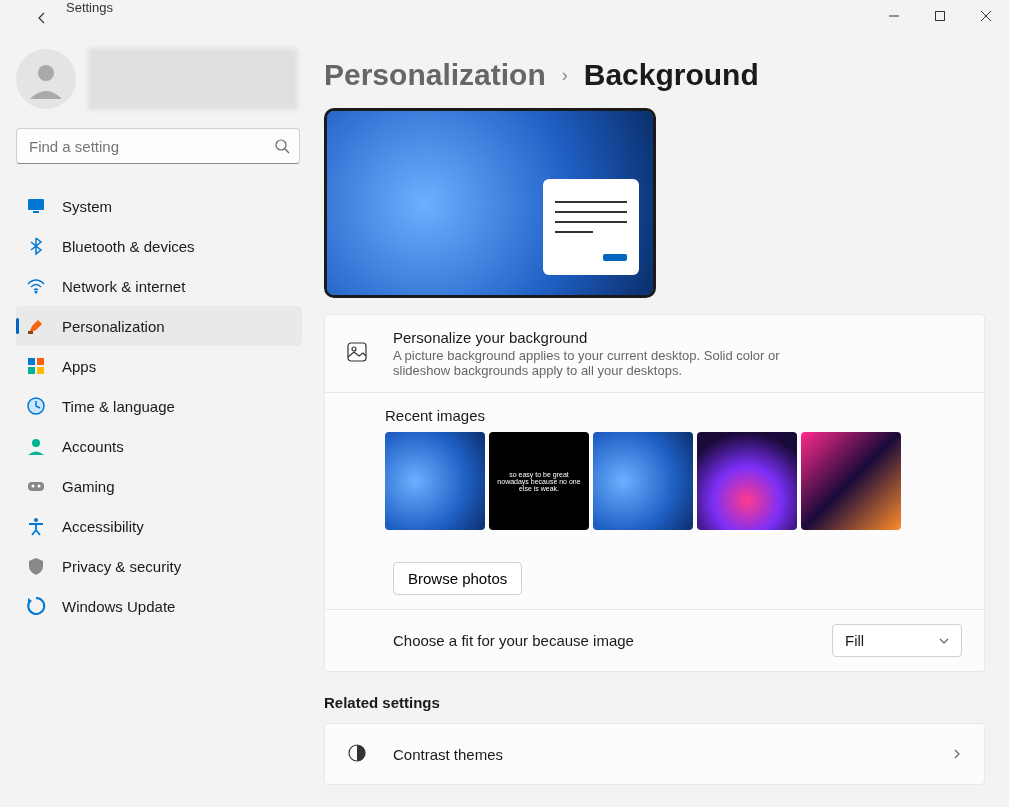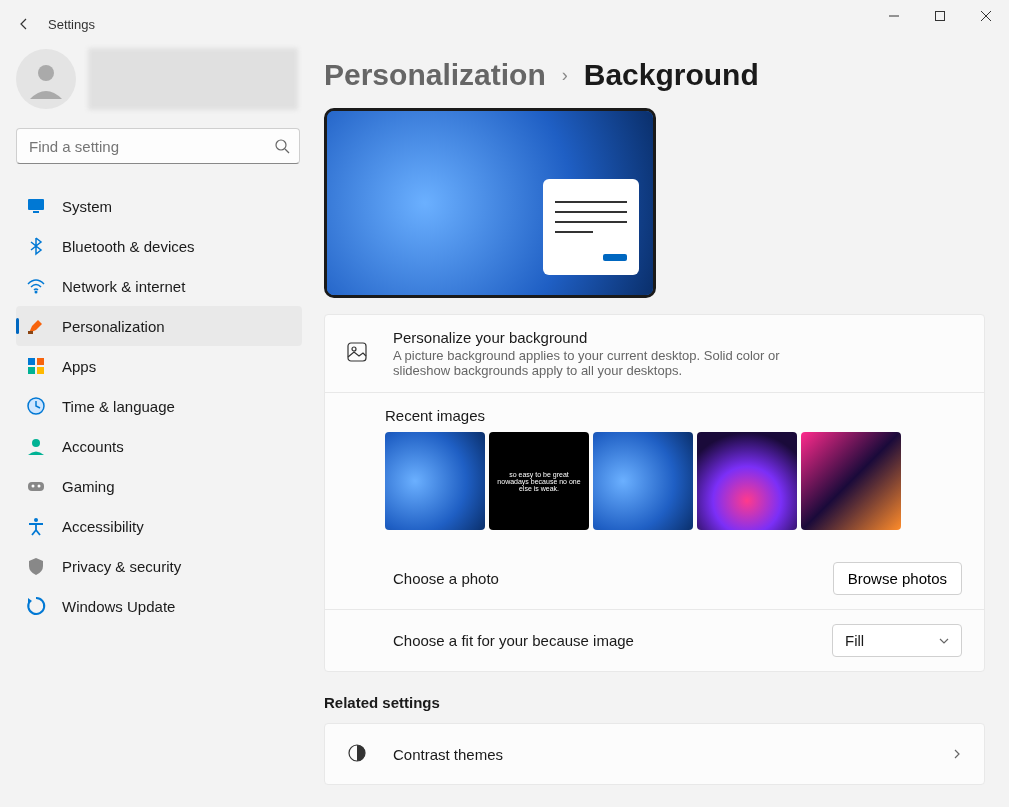--- a/index.html
+++ b/index.html
@@ -10,22 +10,22 @@
       height: 807px;
       overflow: hidden;
       position: relative;
       color: #1a1a1a;
       font-size: 14px;
     }
     
     .titlebar {
       height: 48px;
       display: flex;
-      align-items: center;
-      padding: 0 0 0 6px;
+      align-items: flex-start;
+      padding: 0 0 0 24px;
       position: relative;
     }
     .back-btn {
       width: 36px; height: 36px;
       display: flex; align-items: center; justify-content: center;
       cursor: pointer;
       border-radius: 4px;
     }
     .title {
       font-size: 13px;
@@ -401,21 +401,20 @@
         <div class="thumbs">
           <div class="thumb t0"></div>
           <div class="thumb t1">so easy to be great nowadays because no one else is weak.</div>
           <div class="thumb t2"></div>
           <div class="thumb t3"></div>
           <div class="thumb t4"></div>
         </div>
       </div>
       <div class="card-row">
         <div class="card-icon"></div>
-        <div class="row-main row-title">Choose a photo</div>
         <button class="browse-btn">Browse photos</button>
       </div>
       <div class="card-row">
         <div class="card-icon"></div>
         <div class="row-main row-title">Choose a fit for your because image</div>
         <div class="select">
           <span>Fill</span>
           <svg width="10" height="10" viewBox="0 0 10 10">
               <path d="M1 3 L5 7 L9 3" stroke="#666" stroke-width="1.2" fill="none"></path>
             </svg>

